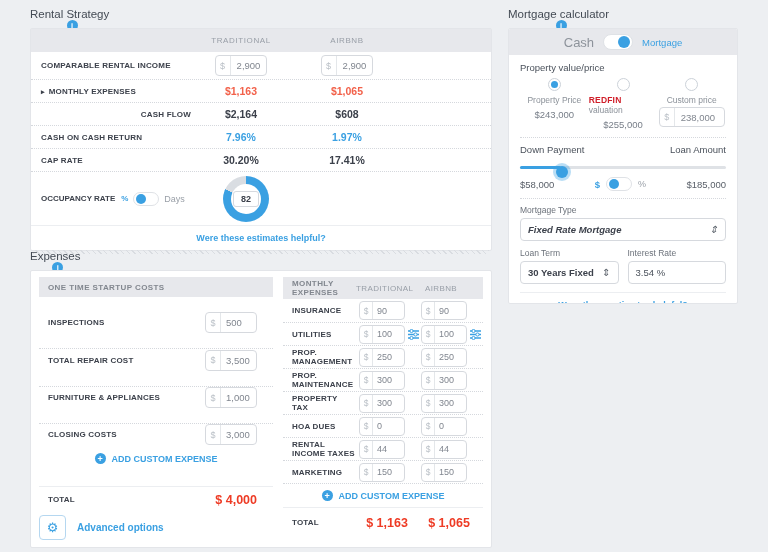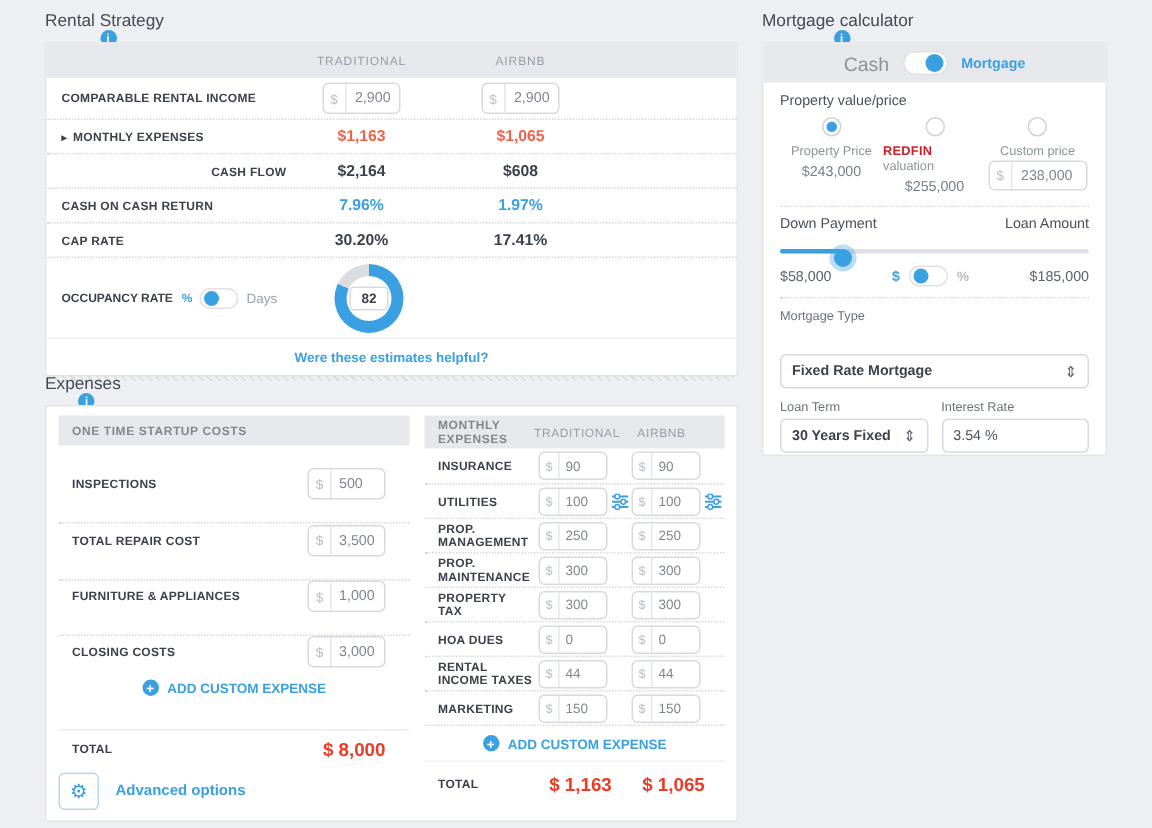--- a/index.html
+++ b/index.html
@@ -113,21 +113,21 @@
   .mh-sp { width:16px; }
   .adv-row { height:30px; display:flex; align-items:center; }
   .gear-btn { width:27px; height:25px; border:1px solid #b5d7f0; border-radius:4px;
     display:flex; align-items:center; justify-content:center; color:var(--blue,#3aa0e2); font-size:13px; background:#fff; }
   .adv-label { margin-left:11px; font-size:10px; font-weight:bold; color:var(--blue,#3aa0e2); }
 
   
   #mortgage-card { left:508px; top:28px; width:230px; height:276px; overflow:hidden; }
   .mode-bar { height:26px; background:#e7e8ec; display:flex; align-items:center; justify-content:center; gap:9px; }
   .mode-off { font-size:13px; color:#8d939b;text-align:right; }
-  .mode-on { font-size:9.5px; font-weight:bold; color:var(--blue,#3aa0e2); }
+  .mode-on { font-size:9.5px; font-weight:normal; color:var(--blue,#3aa0e2); }
   .t-mode { width:30px; height:16px; border-radius:9px; }
   .t-mode .knob { width:12px; height:12px; right:2px; }
   .mort-body { padding:4px 11px 0 11px; }
   .sec-label { font-size:9.5px; color:#4a515b; }
   .sub-label { font-size:8.5px; color:#8b9199; }
   .prop-cols { display:flex; }
   .prop-col { flex:1; display:flex; flex-direction:column; align-items:center; }
   .radio { width:13px; height:13px; border:1px solid #ccd2d9; border-radius:50%; background:#fff; position:relative; }
   .radio.sel::after { content:""; position:absolute; inset:2px; border-radius:50%; background:var(--blue,#3aa0e2); }
   .prop-val { font-size:9.5px; color:#777e88; }
@@ -267,21 +267,21 @@
         </span>
       </div>
 
       <div class="add-row" style="height:28px;">
         <span class="plus-icon">+</span>
         <span class="link">ADD CUSTOM EXPENSE</span>
       </div>
 
       <div class="exp-row" style="height:30px; border-top:1px solid #eceef1;">
         <span class="row-label">TOTAL</span>
-        <span class="total-red" style="margin-right:16px;">$ 8,000</span>
+        <span class="total-red" style="margin-right:16px;">$ 4,000</span>
       </div>
 
       <div style="flex:1;"></div>
 
       <div class="adv-row">
         <span class="gear-btn">
             <span>⚙</span>
           </span>
         <span class="adv-label">Advanced options</span>
       </div>
@@ -503,21 +503,21 @@
               <span class="knob"></span>
             </span>
           <span class="unit-gray">%</span>
         </span>
         <span class="dp-val">$185,000</span>
       </div>
 
       <div class="dotted-div"></div>
 
       <div class="sub-label" style="margin-top:6px; color:#6b717a;">Mortgage Type</div>
-      <div class="sel-box" style="margin-top:21px;">
+      <div class="sel-box" style="margin-top:3px;font-style:italic;">
         <span>Fixed Rate Mortgage</span>
         <span class="sel-arrows">⇕</span>
       </div>
 
       <div class="two-col" style="margin-top:7px;">
         <div>
           <div class="sub-label" style="color:#6b717a;">Loan Term</div>
           <div class="sel-box" style="margin-top:3px;">
             <span>30 Years Fixed</span>
             <span class="sel-arrows">⇕</span>

